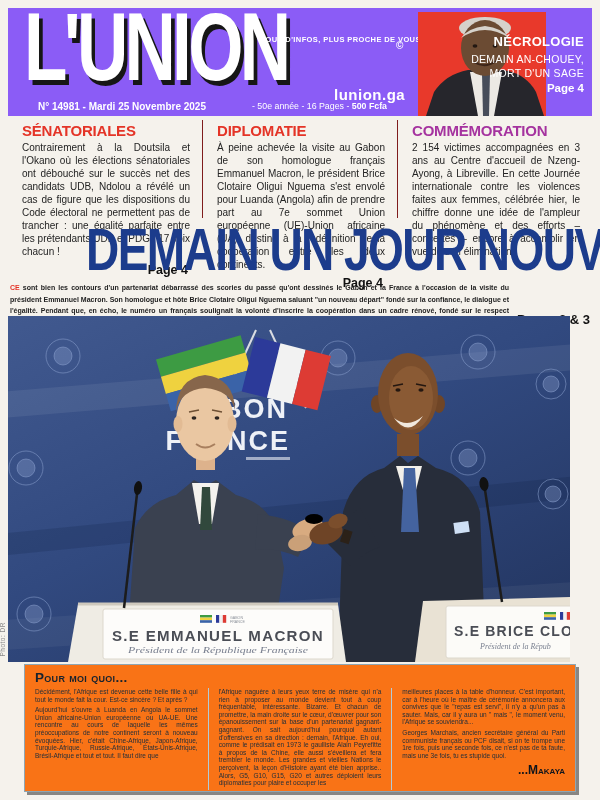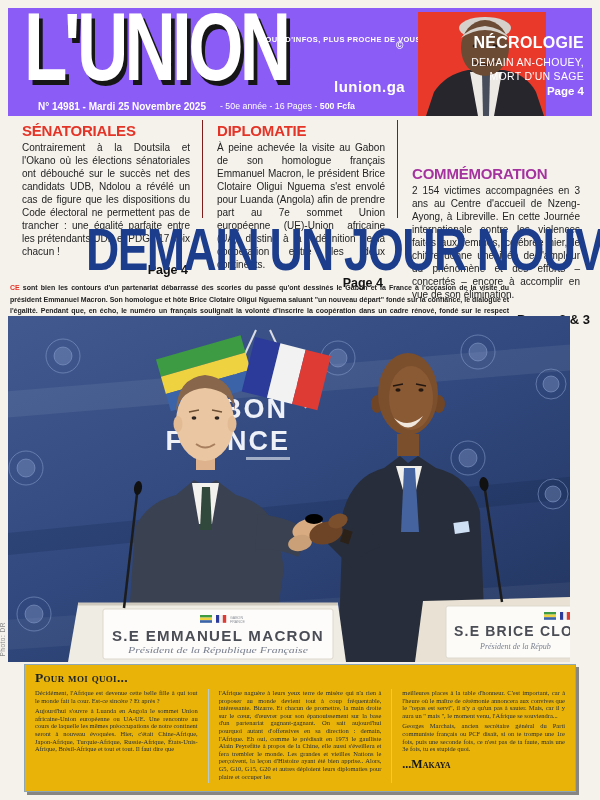--- a/index.html
+++ b/index.html
@@ -6,63 +6,63 @@
   html,body { width:600px; height:800px; font-family:"Liberation Sans", sans-serif; }
   .page { position:relative; width:600px; height:800px; background:#f5f2ec; overflow:hidden; }
 
   
   .masthead { position:absolute; left:8px; top:8px; width:584px; height:108px; background:#8b5cf6; }
   .logo { position:absolute; left:16px; top:-14px; font-size:96px; font-weight:bold; color:#fff;
           letter-spacing:-5px; transform:scaleX(.74); transform-origin:left top; line-height:1.1;
           text-shadow:5px 5px 0 #161616; white-space:nowrap; }
   .logo-copy { position:absolute; left:388px; top:32px; color:#fff; font-size:10px; font-weight:bold; }
   .tagline { position:absolute; left:252px; top:27px; color:#fff; font-size:7.5px; font-weight:bold; letter-spacing:.4px; }
-  .website { position:absolute; left:326px; top:70px; color:#fff; font-size:15px; font-weight:bold; letter-spacing:.5px; }
+  .website { position:absolute; left:326px; top:78px; color:#fff; font-size:15px; font-weight:bold; letter-spacing:.5px; }
   .issue-line { position:absolute; left:30px; top:93px; color:#fff; font-size:10px; font-weight:bold; }
-  .edition-line { position:absolute; left:212px; top:93px; color:#fff; font-size:8.8px; }
+  .edition-line { position:absolute; left:244px; top:93px; color:#fff; font-size:8.8px; }
   .edition-line b { font-weight:bold; }
   .necro-photo { position:absolute; left:410px; top:4px; width:128px; height:104px; }
   .necro-text { position:absolute; right:8px; top:26px; width:118px; text-align:right; color:#fff; }
-  .necro-kicker { font-size:16px; font-weight:bold; letter-spacing:.3px; margin-bottom:4px; }
+  .necro-kicker { font-size:13px; font-weight:bold; letter-spacing:.3px; margin-bottom:4px; }
   .necro-title { font-size:10.5px; line-height:1.3; letter-spacing:.3px; }
   .necro-page { font-size:11.5px; font-weight:bold; margin-top:2px; }
 
   
   .teasers { position:absolute; left:8px; top:120px; width:584px; height:98px; display:flex; }
   .teaser { flex:1; padding:2px 12px 0 14px; }
   .teaser + .teaser { border-left:1px solid #7f1d1d; }
   .teaser-kicker { font-size:15px; font-weight:bold; letter-spacing:-.2px; margin-bottom:2px; }
   .teaser-kicker.red { color:#e43427; }
-  .teaser-kicker.purple { color:#a5339f;margin-top:43px; }
+  .teaser-kicker.purple { color:#a5339f; }
   .teaser-body { font-size:10px; line-height:1.3; color:#232323; text-align:justify; }
   .teaser-page { text-align:right; font-weight:bold; font-size:12.5px; color:#111; margin-top:5px; padding-right:2px; }
 
   
   .headline-wrap { position:absolute; left:0; top:221px; width:600px; text-align:center; }
   .headline { display:inline-block; font-size:59px; font-weight:bold; color:#1c3c8c; letter-spacing:-2px;
               transform:scaleX(.78); transform-origin:center top; white-space:nowrap; line-height:1; }
   .standfirst-row { position:absolute; left:10px; top:282px; width:580px; display:flex; align-items:flex-end; gap:8px; }
   .standfirst { flex:1; font-size:7px; font-weight:bold; color:#222; line-height:1.65; text-align:justify; }
   .standfirst .lead-cap { color:#e43427; }
   .standfirst-pages { font-size:13px; font-weight:bold; color:#111; white-space:nowrap; padding-bottom:1px; }
 
   
   .photo { position:absolute; left:8px; top:316px; width:562px; height:346px; overflow:hidden; }
   .photo-credit { position:absolute; left:-1px; top:622px; font-size:6.5px; color:#8a8a8a;
                   writing-mode:vertical-rl; transform:rotate(180deg); letter-spacing:.5px; }
 
   
-  .editorial { position:absolute; left:24px; top:664px; width:552px; height:128px; background:#eab308;
-               border:1px solid #8fa6b3; box-shadow:3px 3px 0 rgba(45,45,45,.55); padding:5px 10px 4px 10px;font-family:Liberation Serif, serif; }
+  .editorial { position:absolute; left:24px; top:664px; width:552px; height:128px; background:#f97316;
+               border:1px solid #8fa6b3; box-shadow:3px 3px 0 rgba(45,45,45,.55); padding:5px 10px 4px 10px; }
   .edit-title { font-variant:small-caps; font-weight:bold; font-size:13.5px; color:#17222e; letter-spacing:.3px; margin-bottom:3px; }
   .edit-cols { display:flex; gap:10px; }
   .edit-col { flex:1; font-size:6.5px; line-height:1.17; color:#242f3a; text-align:justify; }
   .edit-col + .edit-col { border-left:1px solid #b2cbd7; padding-left:10px; }
   .edit-col p { margin-bottom:3px; }
-  .signature { text-align:left; font-variant:small-caps; font-weight:bold; font-size:12px; color:#10151c; margin-top:4px; }
+  .signature { text-align:right; font-variant:small-caps; font-weight:bold; font-size:12px; color:#10151c; margin-top:4px; }
 </style>
 </head>
 <body>
 
 <div class="page">
 
   <div class="masthead">
     <div class="logo">L'UNION</div>
     <div class="logo-copy">©</div>
     <div class="tagline">VOUS D'INFOS, PLUS PROCHE DE VOUS</div>

